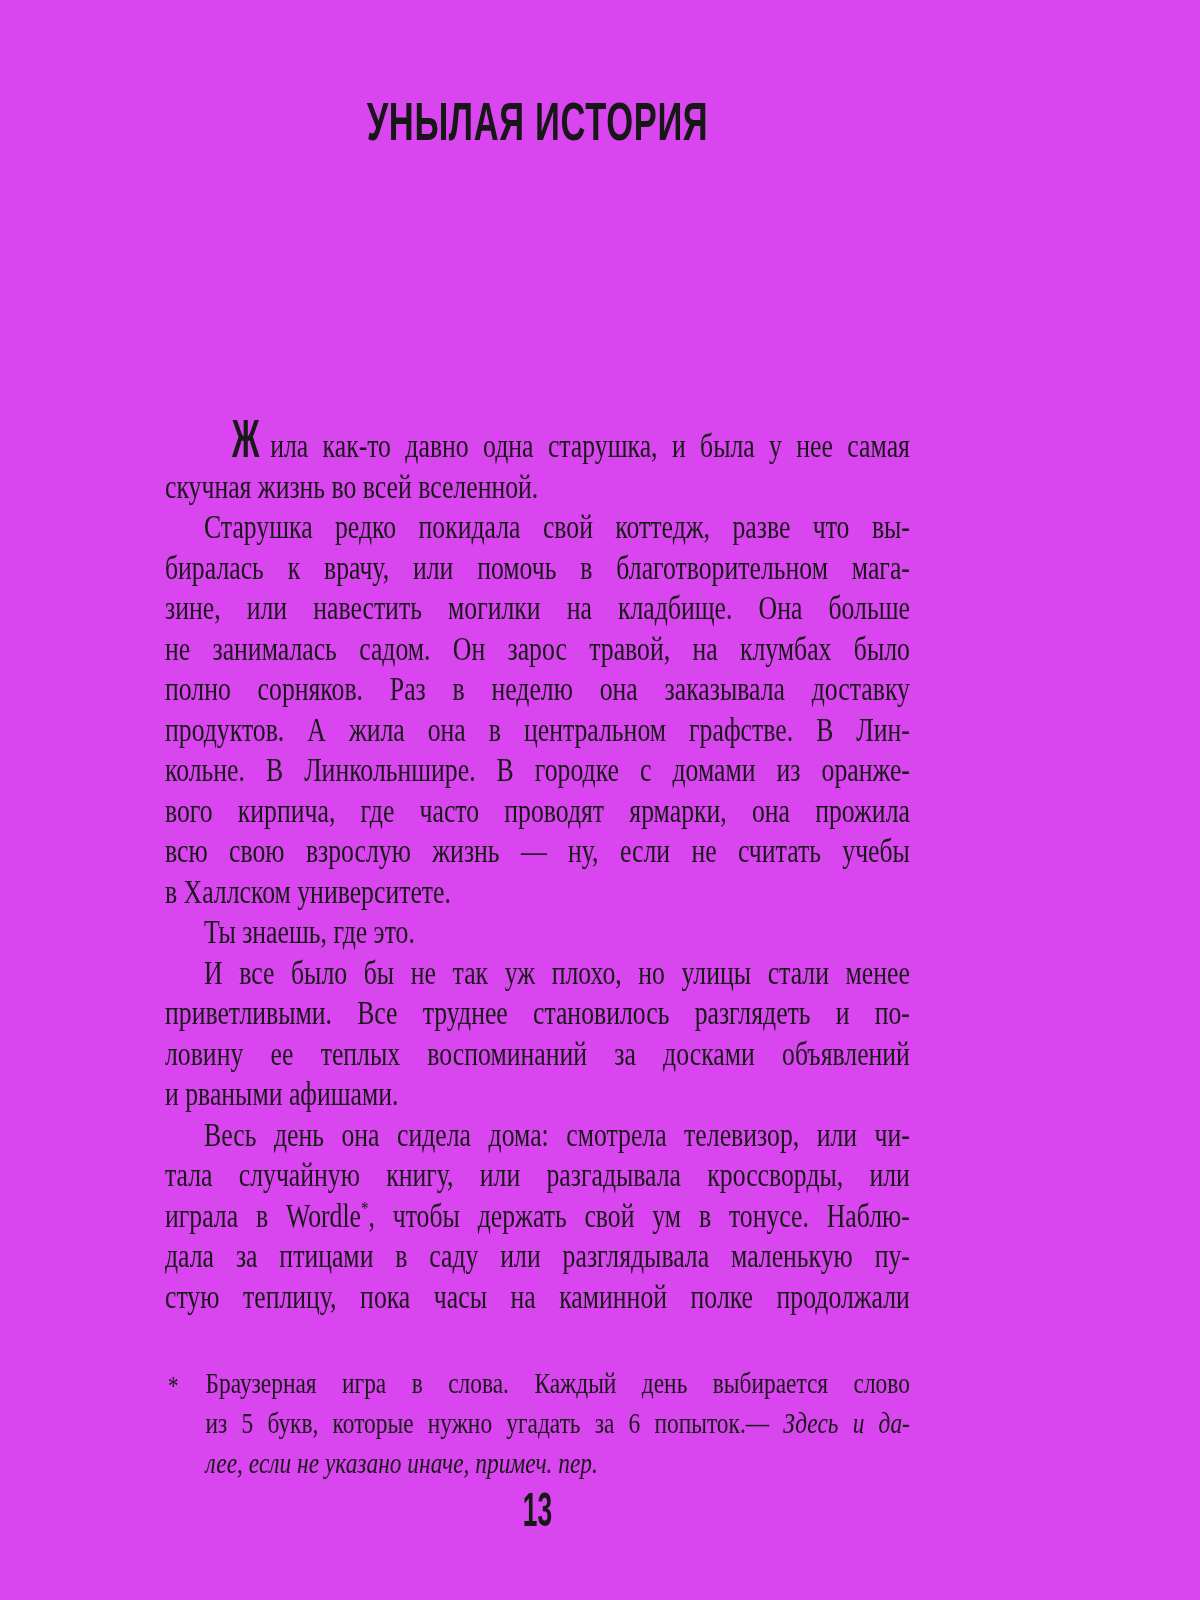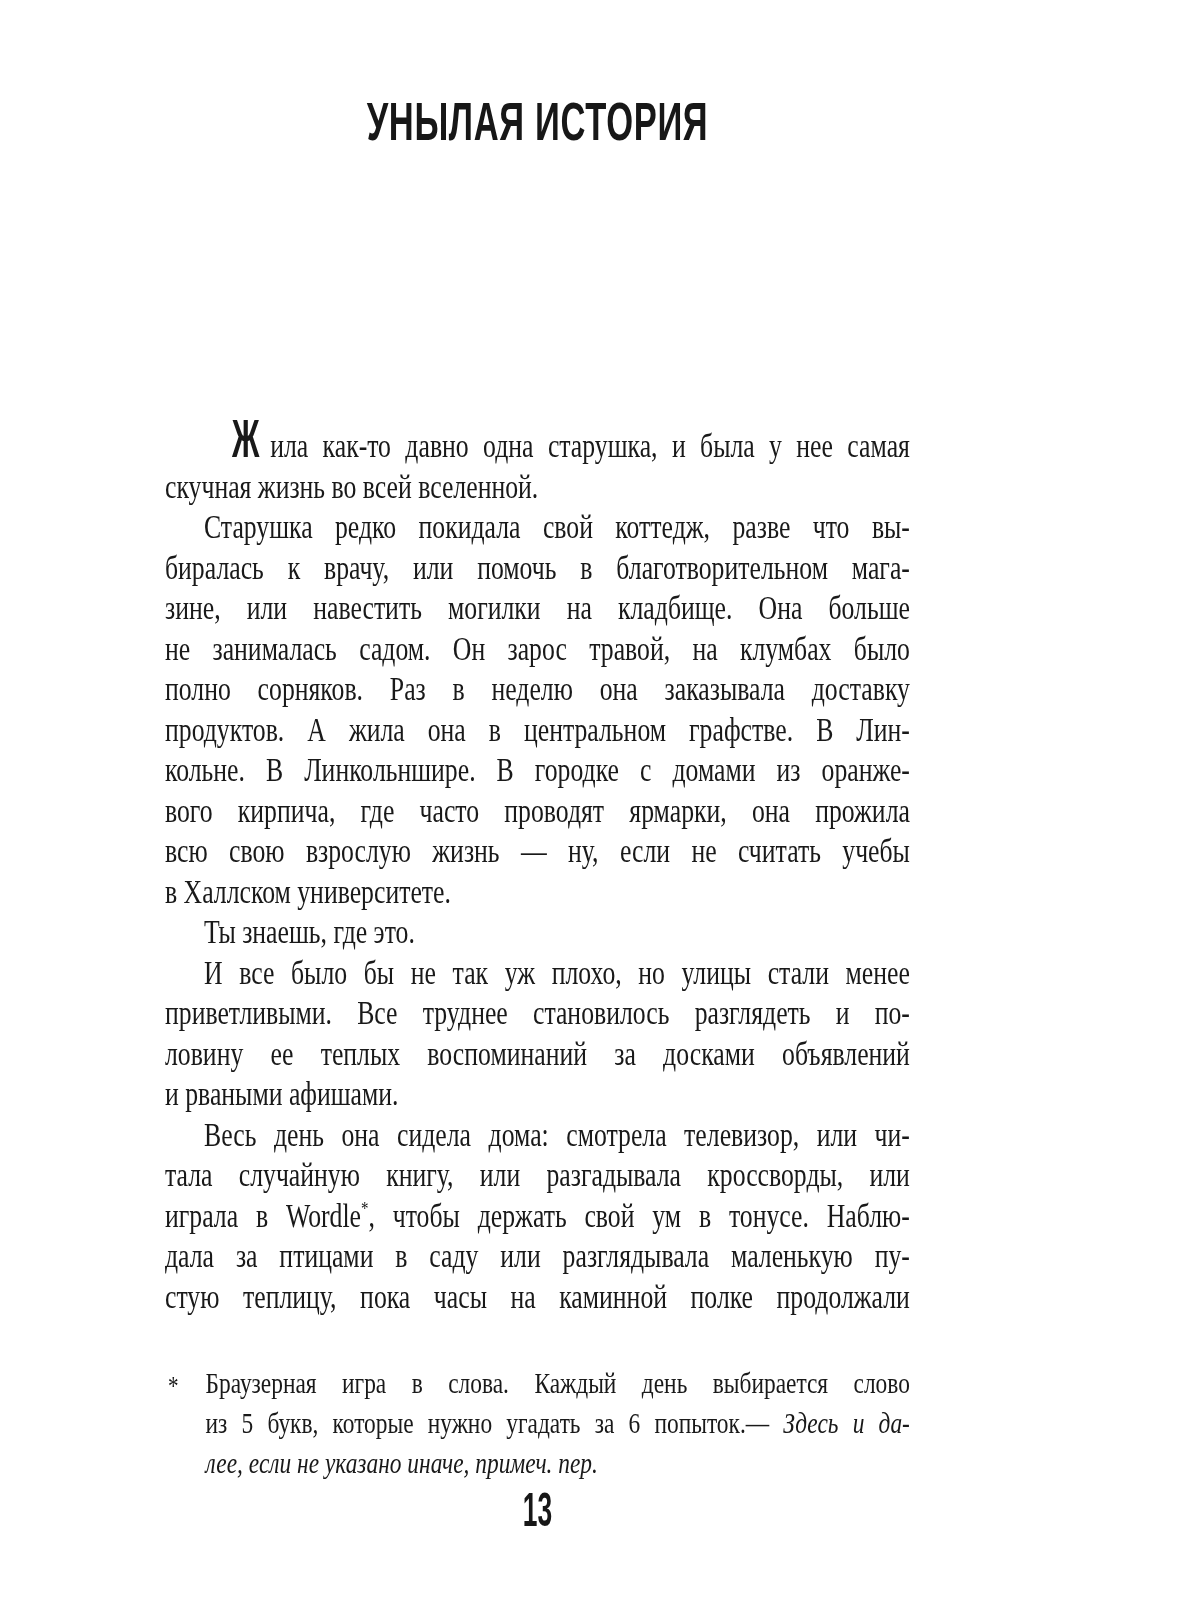--- a/index.html
+++ b/index.html
@@ -4,21 +4,21 @@
 <style>
   html,body{margin:0;padding:0;}
   body{
     width:1200px;height:1600px;
     background:#e9e9e9;
     font-family:"Liberation Serif",serif;
   }
   .page{
     position:relative;
     width:1200px;height:1600px;
-    background:#ffffff;
+    background:#d946ef;
     color:#1a1a1a;
     overflow:hidden;
   }
   
   .title{
     position:absolute;
     top:94px;left:165px;width:745px;
     margin:0;
     text-align:center;
     font-family:"Liberation Sans",sans-serif;

